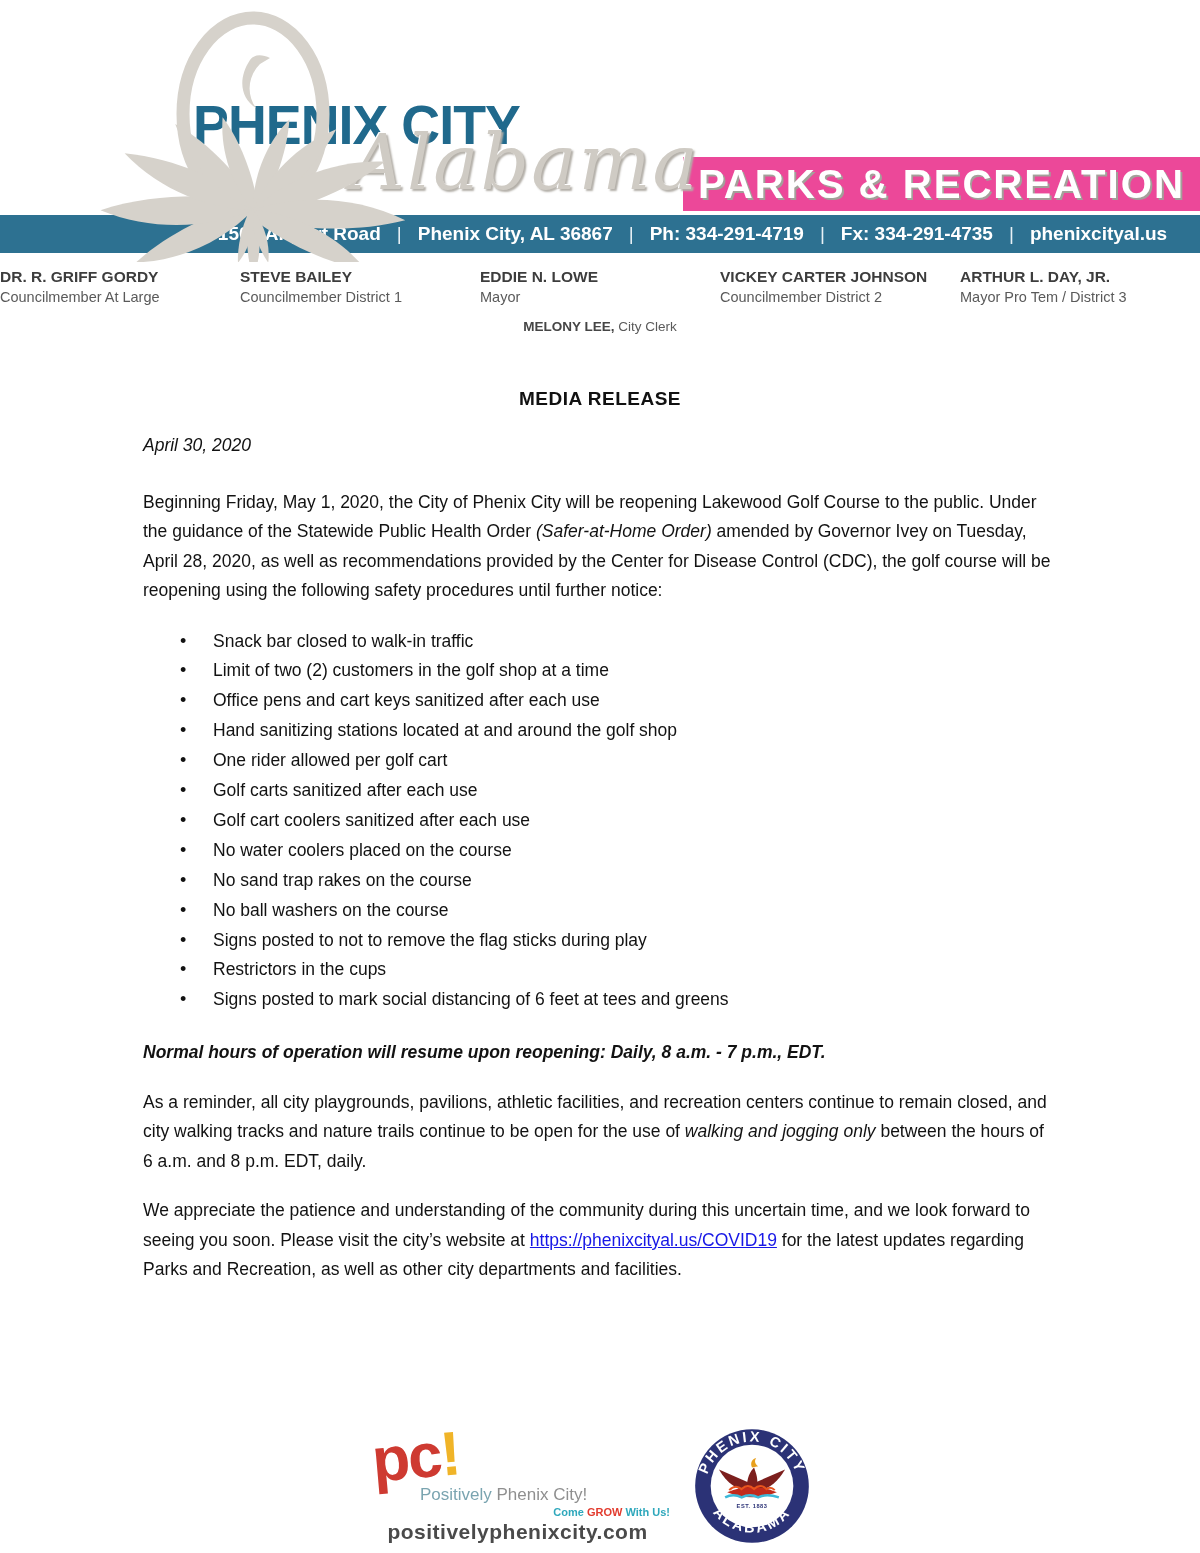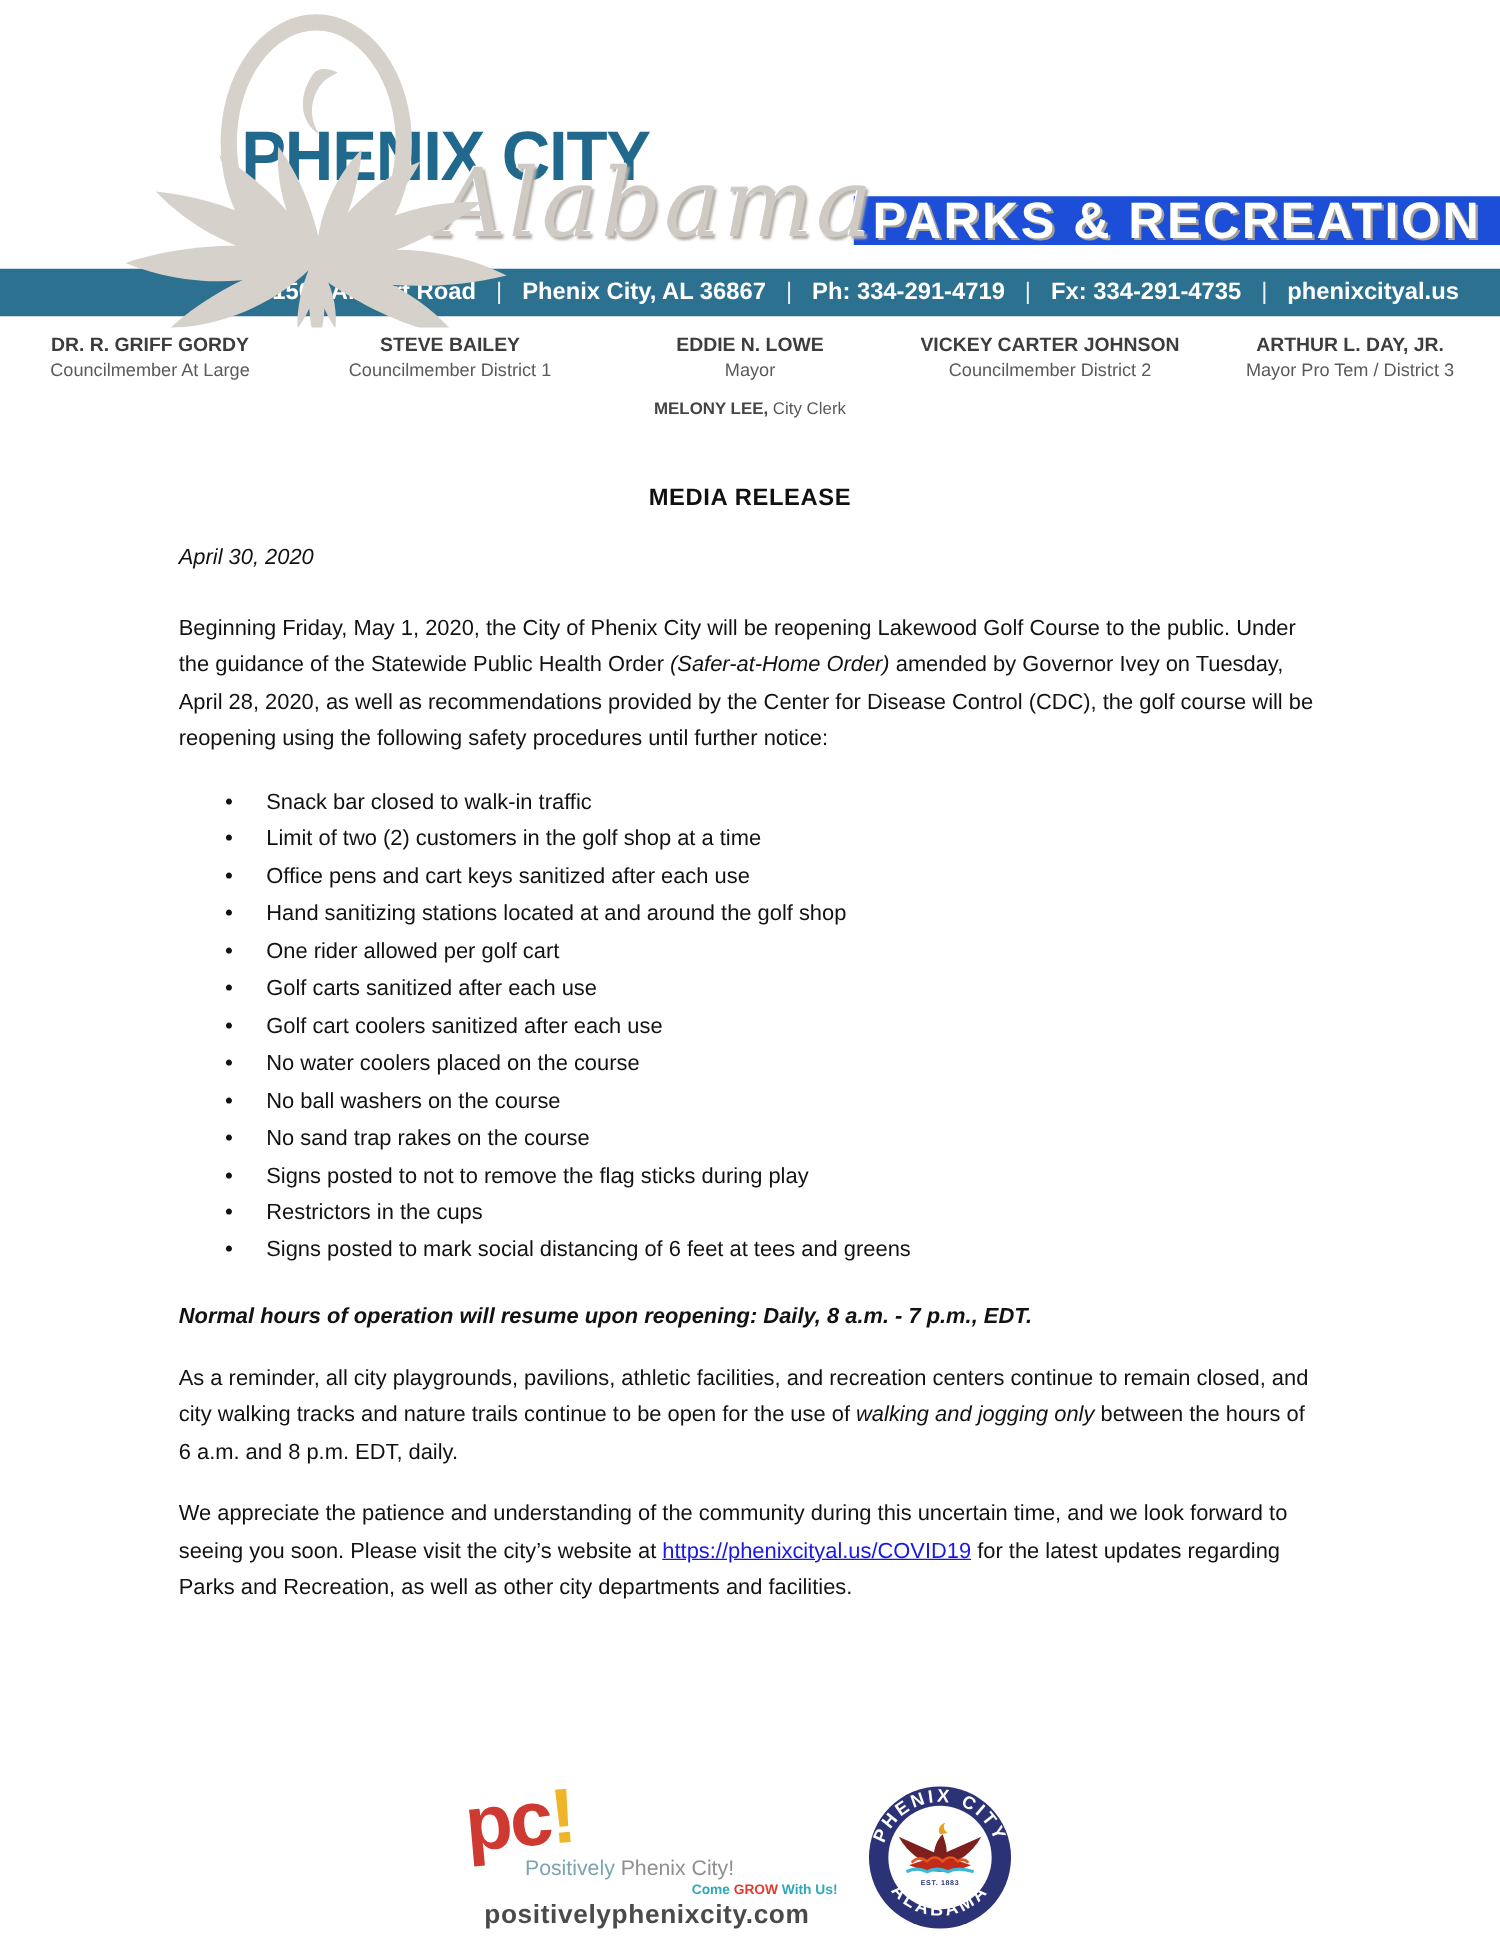--- a/index.html
+++ b/index.html
@@ -14,40 +14,40 @@
     font-size:56px;font-weight:bold;color:#20698c;letter-spacing:-1px;
     transform:scaleX(0.96);transform-origin:left top;white-space:nowrap;
   }
   .state-script{
     position:absolute;left:350px;top:118px;z-index:2;
     font-family:"DejaVu Serif",serif;font-style:italic;
     font-size:76px;color:#cfcbc4;letter-spacing:2px;
     text-shadow:-1px -1px 0 #ffffff,2px 2px 2px #b3afa8;white-space:nowrap;
   }
   .parks-banner{
-    position:absolute;left:683px;top:157px;right:0;height:39px;background:#1d4ed8;
+    position:absolute;left:683px;top:157px;right:0;height:54px;background:#ec4899;
     display:flex;align-items:center;justify-content:center;z-index:1;
   }
   .parks-banner .parks-text{
     font-size:41px;font-weight:bold;color:#ffffff;letter-spacing:2px;white-space:nowrap;
     text-shadow:2px 2px 0 #a3a09a;transform:scaleX(0.98);
   }
   .contact-bar{
     position:absolute;left:0;top:215px;width:1200px;height:38px;background:#2d7191;z-index:2;
   }
   .contact-inner{
     margin-left:215px;margin-right:30px;height:38px;line-height:38px;text-align:center;
     color:#ffffff;font-weight:bold;font-size:19px;white-space:nowrap;
   }
   .contact-inner .sep{padding:0 16px;font-weight:normal;color:#e8f1f5;}
   
   .council-row{
     position:absolute;top:266px;left:0;right:0;display:flex;z-index:1;
   }
-  .council-col{flex:1;text-align:center;}
+  .council-col{flex:1;text-align:left;}
   .council-name{font-size:15.5px;font-weight:bold;color:#3d3d3d;line-height:21px;}
   .council-title{font-size:14.5px;color:#5a5a5a;line-height:20px;}
   .staff-block{position:absolute;top:316px;left:0;right:0;text-align:center;}
   .staff-line{font-size:13.5px;color:#5a5a5a;line-height:21px;}
   .staff-line .staff-name{font-weight:bold;color:#454545;}
   
   .release-heading{
     position:absolute;top:388px;left:0;right:0;text-align:center;
     font-size:19px;font-weight:bold;color:#111;letter-spacing:0.5px;
   }
@@ -164,22 +164,22 @@
 
   <ul class="bullet-list">
     <li>Snack bar closed to walk-in traffic</li>
     <li>Limit of two (2) customers in the golf shop at a time</li>
     <li>Office pens and cart keys sanitized after each use</li>
     <li>Hand sanitizing stations located at and around the golf shop</li>
     <li>One rider allowed per golf cart</li>
     <li>Golf carts sanitized after each use</li>
     <li>Golf cart coolers sanitized after each use</li>
     <li>No water coolers placed on the course</li>
+    <li>No sand trap rakes on the course</li>
     <li>No ball washers on the course</li>
-    <li>No sand trap rakes on the course</li>
     <li>Signs posted to not to remove the flag sticks during play</li>
     <li>Restrictors in the cups</li>
     <li>Signs posted to mark social distancing of 6 feet at tees and greens</li>
   </ul>
 
   <p class="hours-line">Normal hours of operation will resume upon reopening: Daily, 8 a.m. - 7 p.m., EDT.</p>
 
   <p class="para2"><span>As a reminder, all city playgrounds, pavilions, athletic facilities, and recreation centers continue to remain closed, and city walking tracks and nature trails continue to be open for the use of </span><span class="italic">walking and jogging only</span><span> between the hours of 6 a.m. and 8 p.m. EDT, daily.</span></p>
 
   <p class="para3"><span>We appreciate the patience and understanding of the community during this uncertain time, and we look forward to seeing you soon. Please visit the city’s website at </span><a class="covid-link" href="#">https://phenixcityal.us/COVID19</a><span> for the latest updates regarding Parks and Recreation, as well as other city departments and facilities.</span></p>

